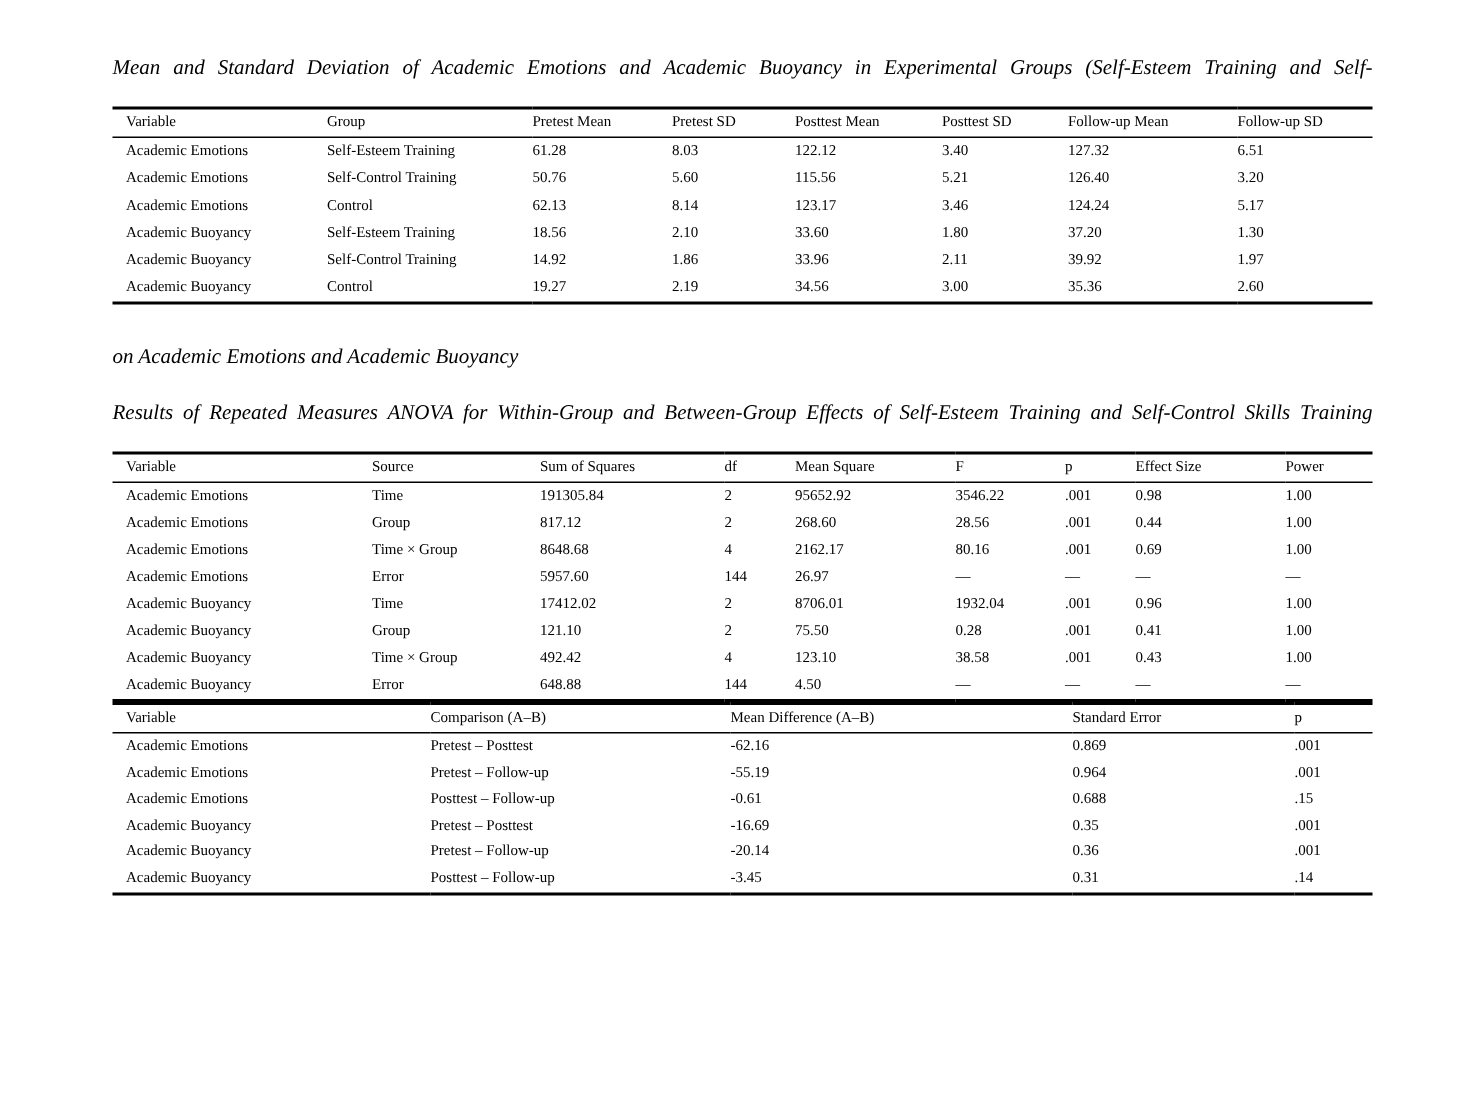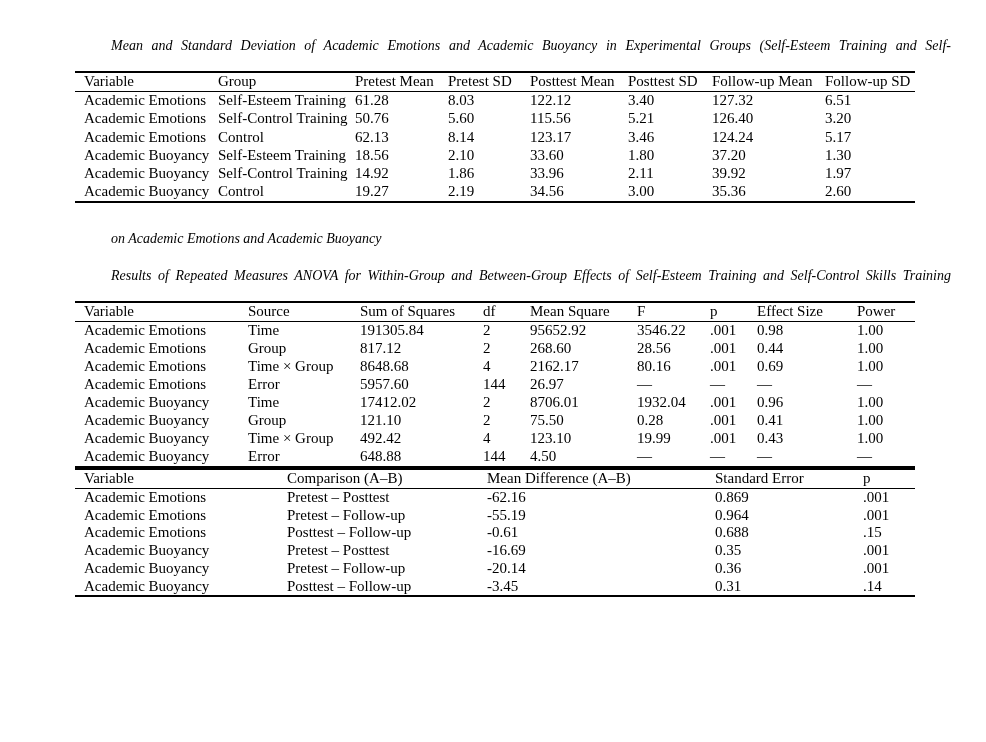--- a/index.html
+++ b/index.html
@@ -19,32 +19,32 @@
     overflow: hidden;
   }
   .table-title {
     font-style: italic;
     font-size: 14px;
     line-height: 37px;
     margin: 17px 0 7px 0;
     width: 840px;
   }
   .table-title.first { margin-top: 0; }
-  .title-line { width: 840px; margin-left: 36px; }
+  .title-line { width: 840px; }
   .title-line.justified {
     text-align: justify;
     text-align-last: justify;
   }
   table.apa {
     width: 840px;
     border-collapse: collapse;
     table-layout: fixed;
     border-top: 2px solid #000000;
     border-bottom: 2px solid #000000;
-    font-size: 15px;
+    font-size: 10px;
   }
   table.apa thead tr { border-bottom: 1.5px solid #000000; height: 19px; }
   table.apa th, table.apa td {
     font-weight: normal;
     text-align: left;
     vertical-align: middle;
     padding: 0;
     white-space: nowrap;
     overflow: visible;
   }
@@ -243,21 +243,21 @@
           <td>.001</td>
           <td>0.41</td>
           <td>1.00</td>
         </tr>
         <tr>
           <td>Academic Buoyancy</td>
           <td>Time × Group</td>
           <td>492.42</td>
           <td>4</td>
           <td>123.10</td>
-          <td>19.99</td>
+          <td>38.58</td>
           <td>.001</td>
           <td>0.43</td>
           <td>1.00</td>
         </tr>
         <tr>
           <td>Academic Buoyancy</td>
           <td>Error</td>
           <td>648.88</td>
           <td>144</td>
           <td>4.50</td>

